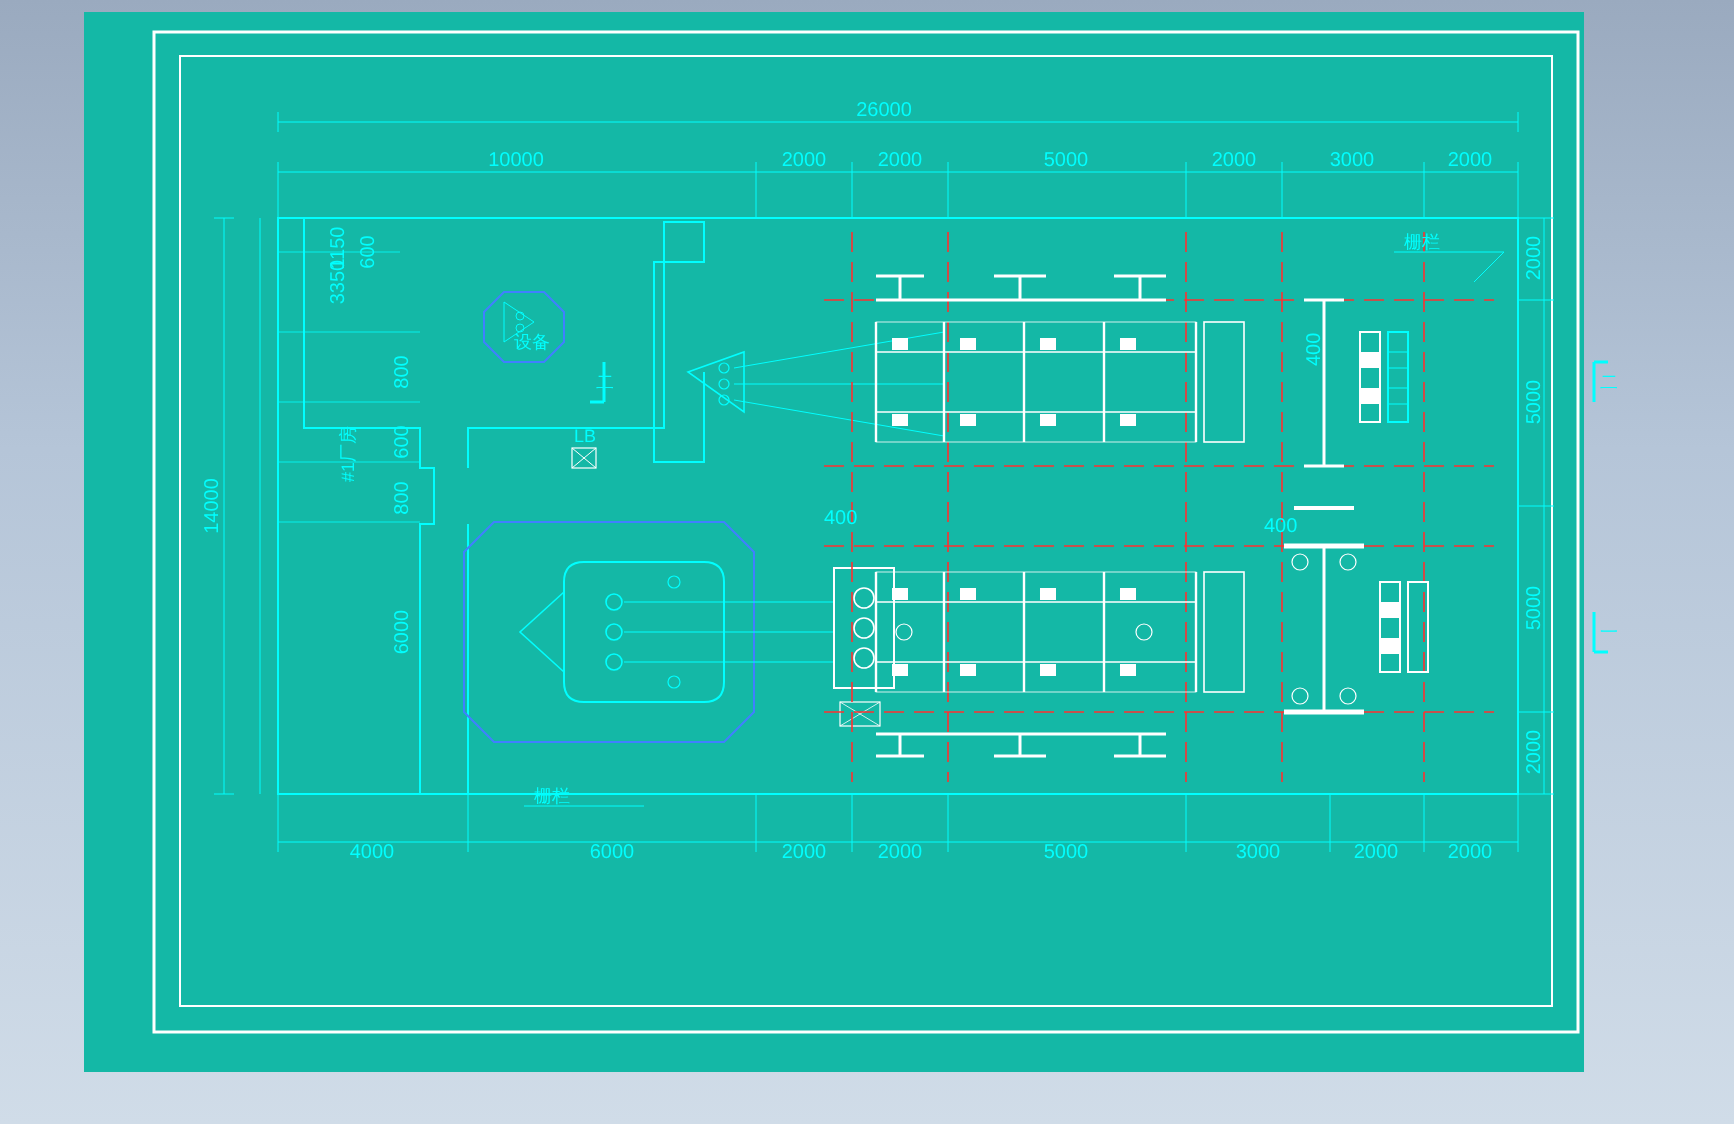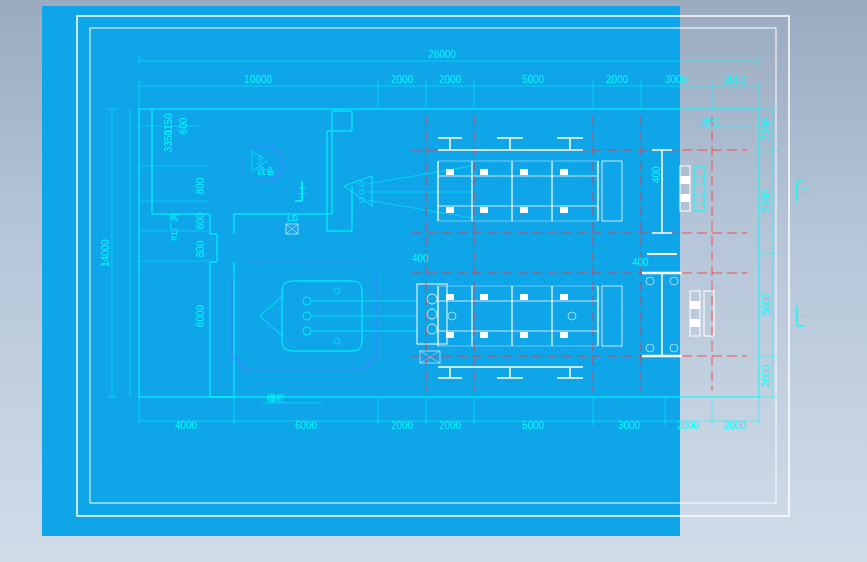--- a/index.html
+++ b/index.html
@@ -8,23 +8,23 @@
   background: linear-gradient(to bottom, #9aaabf 0%, #b5c5d8 40%, #d0dce8 100%);
   width: 867px;
   height: 562px;
   overflow: hidden;
   font-family: Arial, sans-serif;
 }
 .viewport {
   position: absolute;
   left: 42px;
   top: 6px;
-  width: 638px;
+  width: 750px;
   height: 530px;
-  background: #0ea5e9;
+  background: #14b8a6;
 }
 .canvas-inner {
   position: absolute;
   left: 0px;
   top: 0px;
   width: 782px;
   height: 530px;
 }
 svg { display: block; }
 .dim-text {

